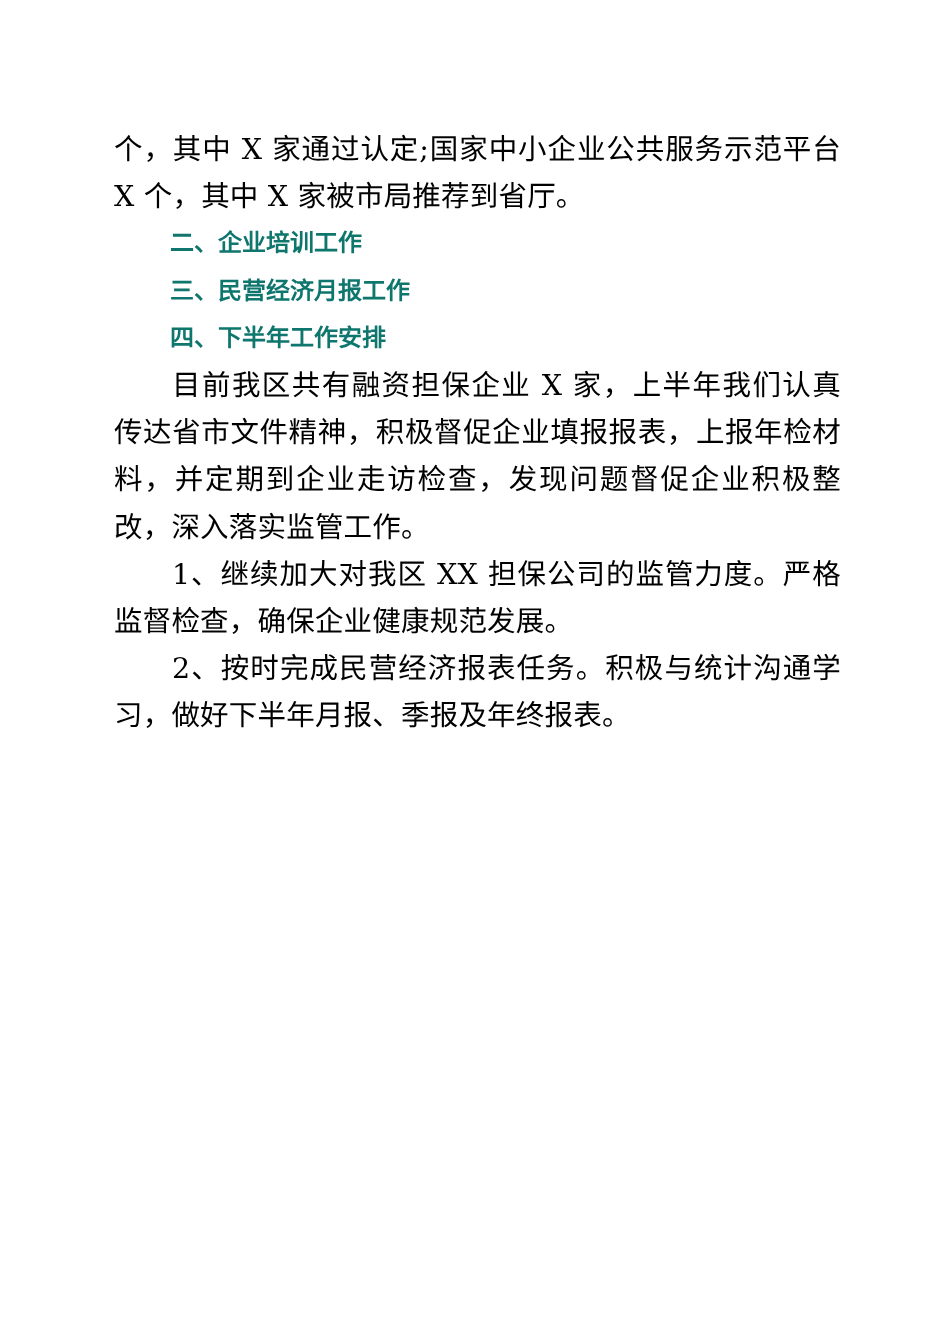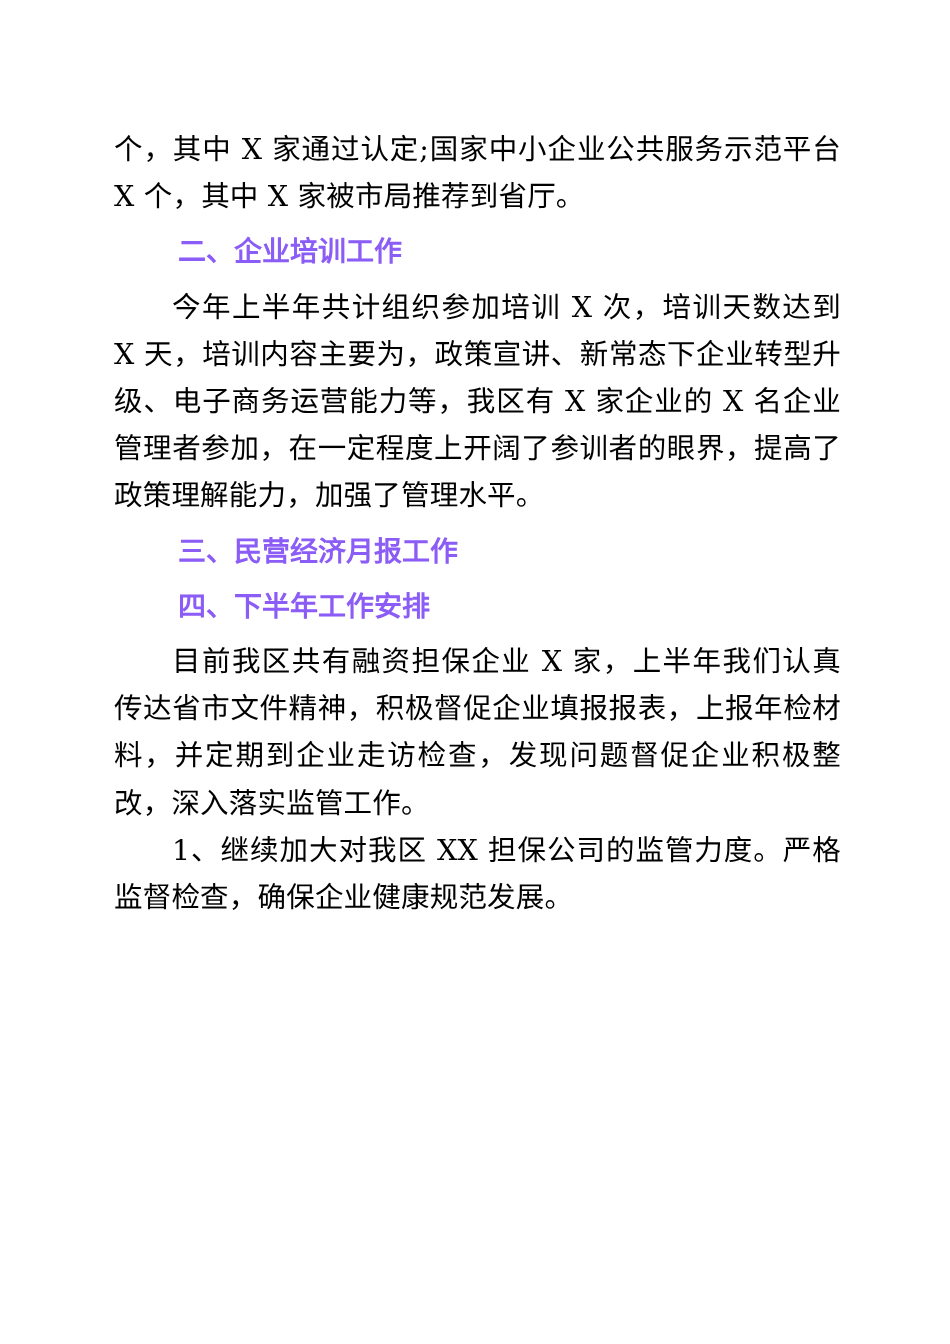--- a/index.html
+++ b/index.html
@@ -44,25 +44,25 @@
     content: "";
     display: inline-block;
     width: 100%;
   }
   .para.nostretch::after {
     content: none;
   }
   
   .heading {
     font-family: "DejaVu Sans", "Liberation Sans", sans-serif;
-    font-size: 28px;
+    font-size: 24px;
     line-height: 47.2px;
     font-weight: bold;
-    color: #8b5cf6;
-    margin: 8px;
+    color: #0f766e;
+    margin: 0;
     text-indent: 56px;
     letter-spacing: 0px;
     white-space: nowrap;
   }
   .page-number {
     position: absolute;
     left: 0;
     right: 0;
     top: 1248px;
     text-align: center;
@@ -76,31 +76,31 @@
 <body>
 
 <div class="page">
 
   <div class="content">
 
     <p class="para nostretch">个，其中 X 家通过认定;国家中小企业公共服务示范平台 X 个，其中 X 家被市局推荐到省厅。</p>
 
     <h2 class="heading">二、企业培训工作</h2>
 
-    <p class="para indent nostretch">今年上半年共计组织参加培训 X 次，培训天数达到 X 天，培训内容主要为，政策宣讲、新常态下企业转型升级、电子商务运营能力等，我区有 X 家企业的 X 名企业管理者参加，在一定程度上开阔了参训者的眼界，提高了政策理解能力，加强了管理水平。</p>
 
     <h2 class="heading">三、民营经济月报工作</h2>
 
 
     <h2 class="heading">四、下半年工作安排</h2>
 
     <p class="para indent nostretch">目前我区共有融资担保企业 X 家，上半年我们认真传达省市文件精神，积极督促企业填报报表，上报年检材料，并定期到企业走访检查，发现问题督促企业积极整改，深入落实监管工作。</p>
 
 
     <p class="para indent nostretch">1、继续加大对我区 XX 担保公司的监管力度。严格监督检查，确保企业健康规范发展。</p>
 
+    <p class="para indent nostretch">2、按时完成民营经济报表任务。积极与统计沟通学习，做好下半年月报、季报及年终报表。</p>
 
 
   </div>
 
   <div class="page-number">2</div>
 
 </div>
 
 </body></html>

